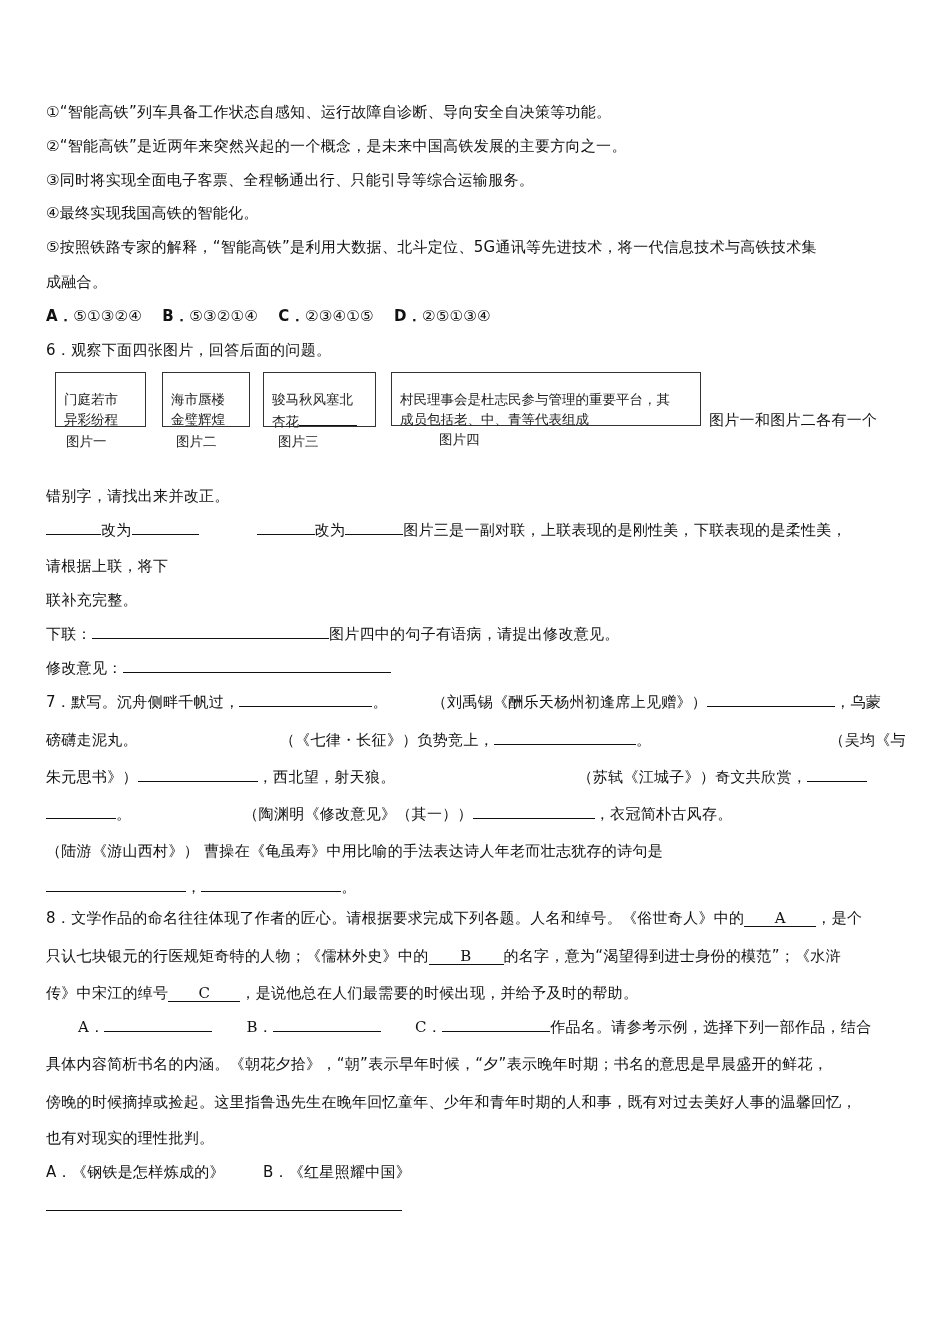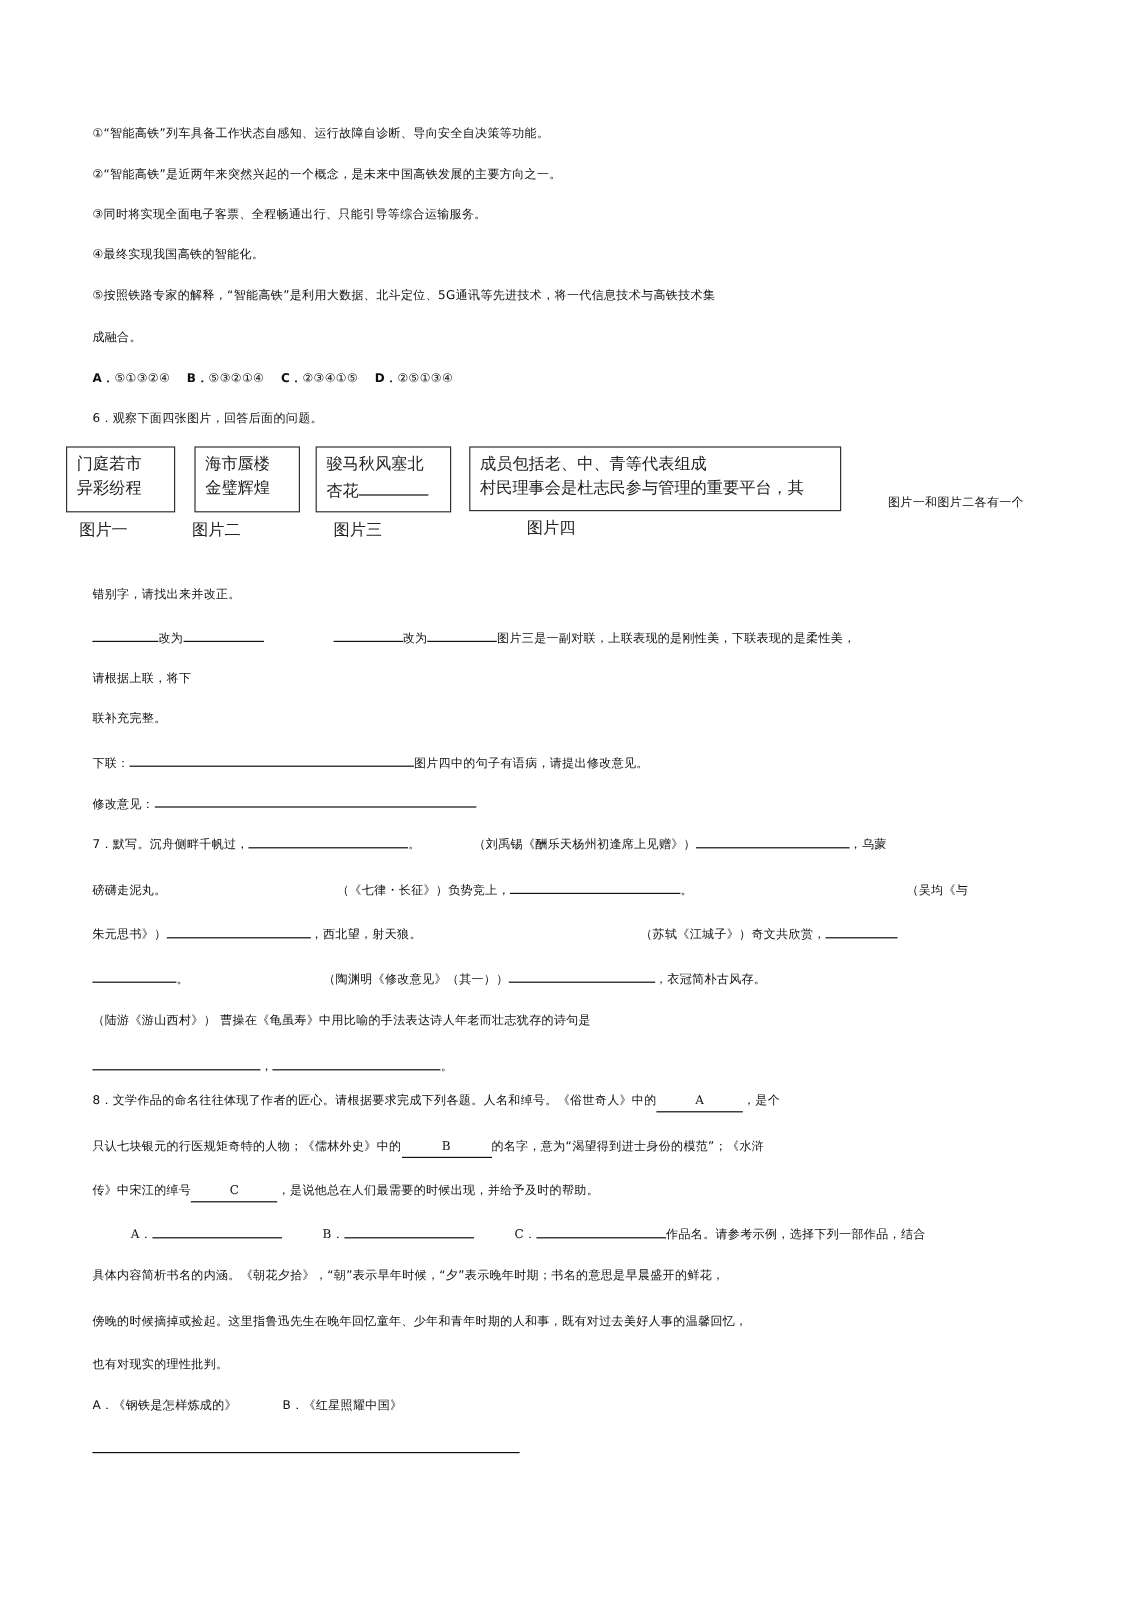--- a/index.html
+++ b/index.html
@@ -1,21 +1,21 @@
 <!DOCTYPE html>
 <html><head>
 <meta charset="utf-8">
 <style>
   html, body { margin: 0; padding: 0; background: #ffffff; }
   body { width: 950px; height: 1344px; position: relative; overflow: hidden;
          font-family: "DejaVu Sans", "Liberation Sans", sans-serif; color: #111; }
-  .line { position: absolute; left: 46px; font-size: 10px; line-height: 20px; white-space: nowrap; letter-spacing: 0.3px; margin-left: 31px; }
+  .line { position: absolute; left: 46px; font-size: 15px; line-height: 20px; white-space: nowrap; letter-spacing: 0.3px; }
   .u { display: inline-block; border-bottom: 1px solid #111; height: 15px; vertical-align: baseline; }
   .ul { display: inline-block; border-bottom: 1px solid #111; text-align: center; line-height: 16px; }
-  .box { position: absolute; border: 1px solid #333; font-size: 13.5px; line-height: 20px; padding: 4px 8px; box-sizing: border-box; color: #222; font-family: "Liberation Sans", "DejaVu Sans", sans-serif; }
+  .box { position: absolute; border: 1px solid #333; font-size: 13.5px; line-height: 20px; padding: 17px 8px; box-sizing: border-box; color: #222; font-family: "Liberation Sans", "DejaVu Sans", sans-serif; }
   .cap { position: absolute; font-size: 13.5px; color: #222; font-family: "Liberation Sans", "DejaVu Sans", sans-serif; }
   .serif { font-family: "DejaVu Serif", "Liberation Serif", serif; }
 </style>
 </head>
 <body>
 
 <div class="line" style="top:102px">①“智能高铁”列车具备工作状态自感知、运行故障自诊断、导向安全自决策等功能。</div>
 <div class="line" style="top:136px">②“智能高铁”是近两年来突然兴起的一个概念，是未来中国高铁发展的主要方向之一。</div>
 <div class="line" style="top:170px">③同时将实现全面电子客票、全程畅通出行、只能引导等综合运输服务。</div>
 <div class="line" style="top:203px">④最终实现我国高铁的智能化。</div>
@@ -37,31 +37,31 @@
 <div class="box" style="left:55px; top:372px; width:91px; height:55px;">
   <div>门庭若市</div>
   <div>异彩纷程</div>
 </div>
 <div class="cap" style="left:66px; top:433px;">图片一</div>
 
 <div class="box" style="left:162px; top:372px; width:88px; height:55px;">
   <div>海市蜃楼</div>
   <div>金璧辉煌</div>
 </div>
-<div class="cap" style="left:160px; top:433px;">图片二</div>
+<div class="cap" style="left:176px; top:433px;">图片二</div>
 
 <div class="box" style="left:263px; top:372px; width:113px; height:55px;">
   <div>骏马秋风塞北</div>
   <div><span>杏花</span><span class="u" style="width:58px;"></span></div>
 </div>
 <div class="cap" style="left:278px; top:433px;">图片三</div>
 
 <div class="box" style="left:391px; top:372px; width:310px; height:54px;">
+  <div>村民理事会是杜志民参与管理的重要平台，其</div>
   <div>成员包括老、中、青等代表组成</div>
-  <div>村民理事会是杜志民参与管理的重要平台，其</div>
 </div>
 <div class="cap" style="left:439px; top:431px;">图片四</div>
 
 <div class="line" style="left:709px; top:410px">图片一和图片二各有一个</div>
 <div class="line" style="top:486px">错别字，请找出来并改正。</div>
 
 <div class="line" style="top:519px">
   <span class="u" style="width:55px"></span><span>改为</span><span class="u" style="width:67px"></span><span style="display:inline-block;width:58px"></span><span class="u" style="width:58px"></span><span>改为</span><span class="u" style="width:58px"></span><span>图片三是一副对联，上联表现的是刚性美，下联表现的是柔性美，</span>
 </div>
 <div class="line" style="top:556px">请根据上联，将下</div>

